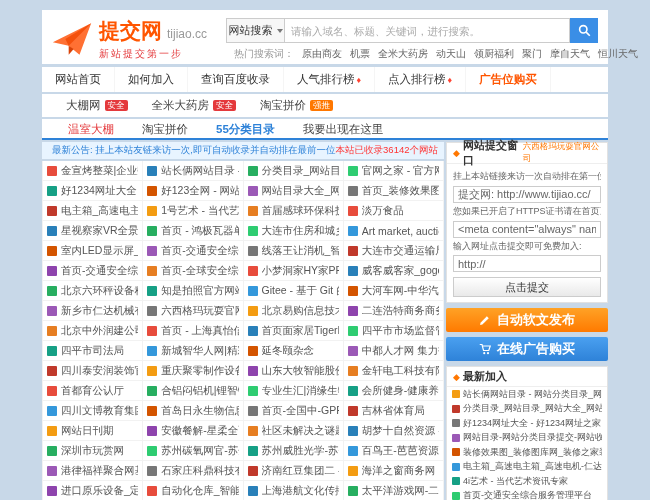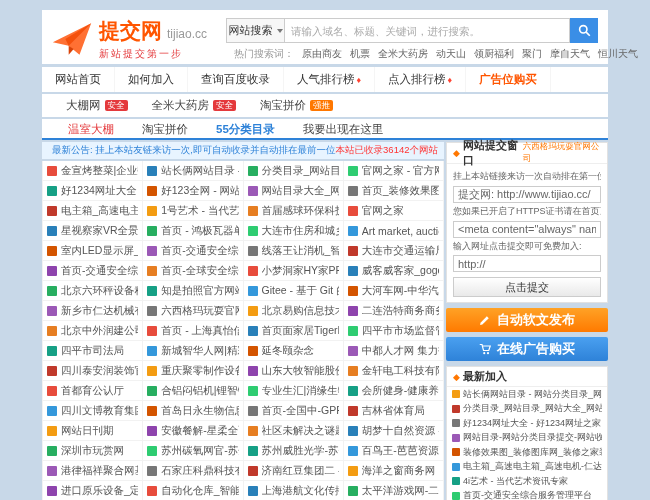--- a/index.html
+++ b/index.html
@@ -227,21 +227,21 @@
           <div class="cell">
             <span class="fav" style="background: rgb(243, 156, 18);"></span>
             <span class="txt">1号艺术 - 当代艺术资讯</span>
           </div>
           <div class="cell">
             <span class="fav" style="background: rgb(230, 126, 34);"></span>
             <span class="txt">首届感球环保科技集团</span>
           </div>
           <div class="cell">
             <span class="fav" style="background: rgb(231, 76, 60);"></span>
-            <span class="txt">官网之家</span>
+            <span class="txt">淡万食品</span>
           </div>
           <div class="cell">
             <span class="fav" style="background: rgb(41, 128, 185);"></span>
             <span class="txt">星视察家VR全景小程序</span>
           </div>
           <div class="cell">
             <span class="fav" style="background: rgb(39, 174, 96);"></span>
             <span class="txt">首页 - 鸿极瓦器单联多</span>
           </div>
           <div class="cell">

